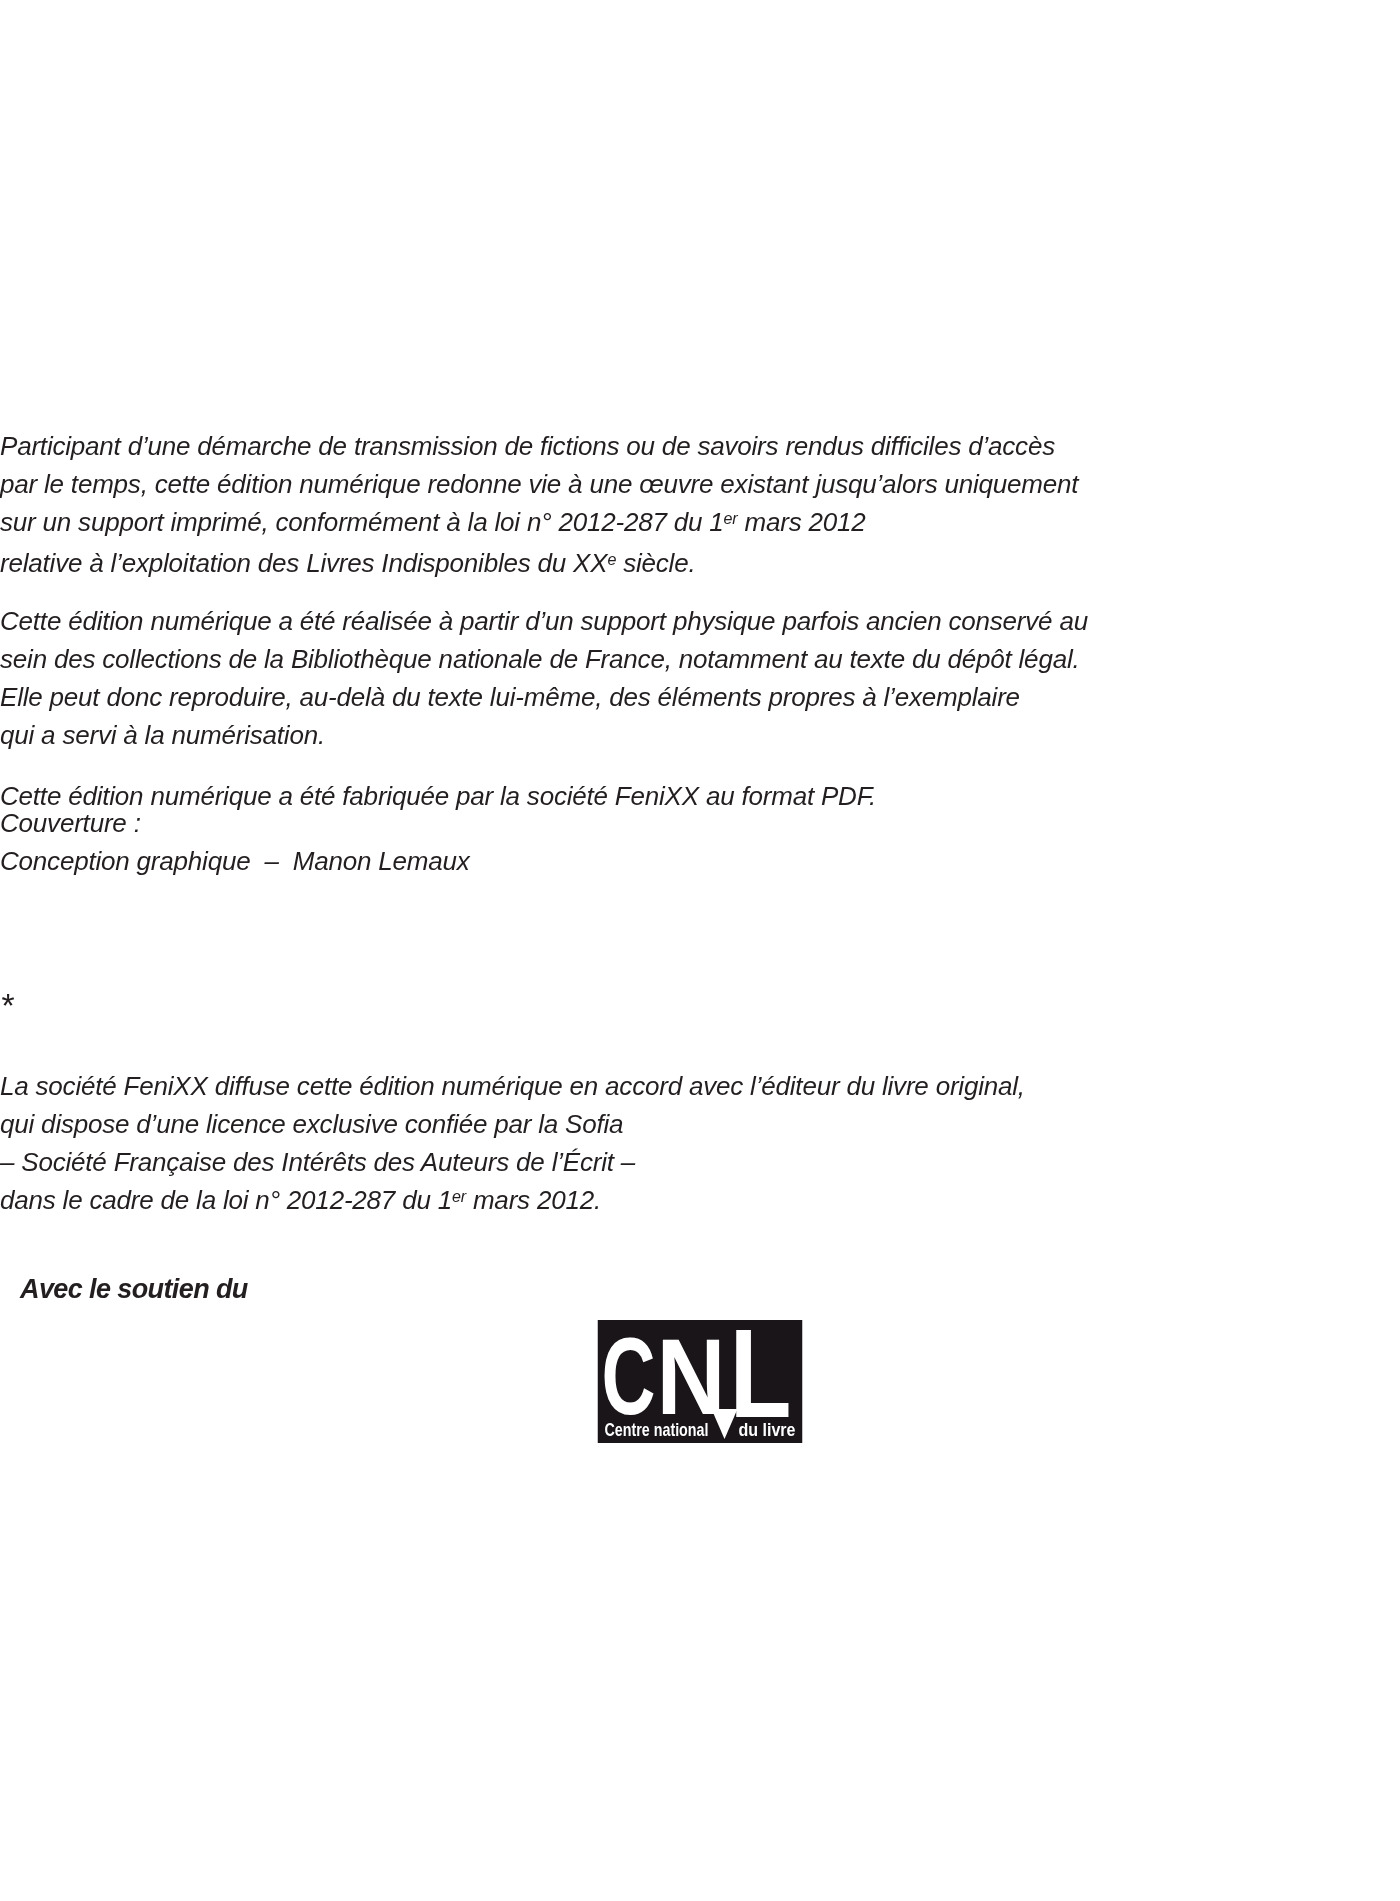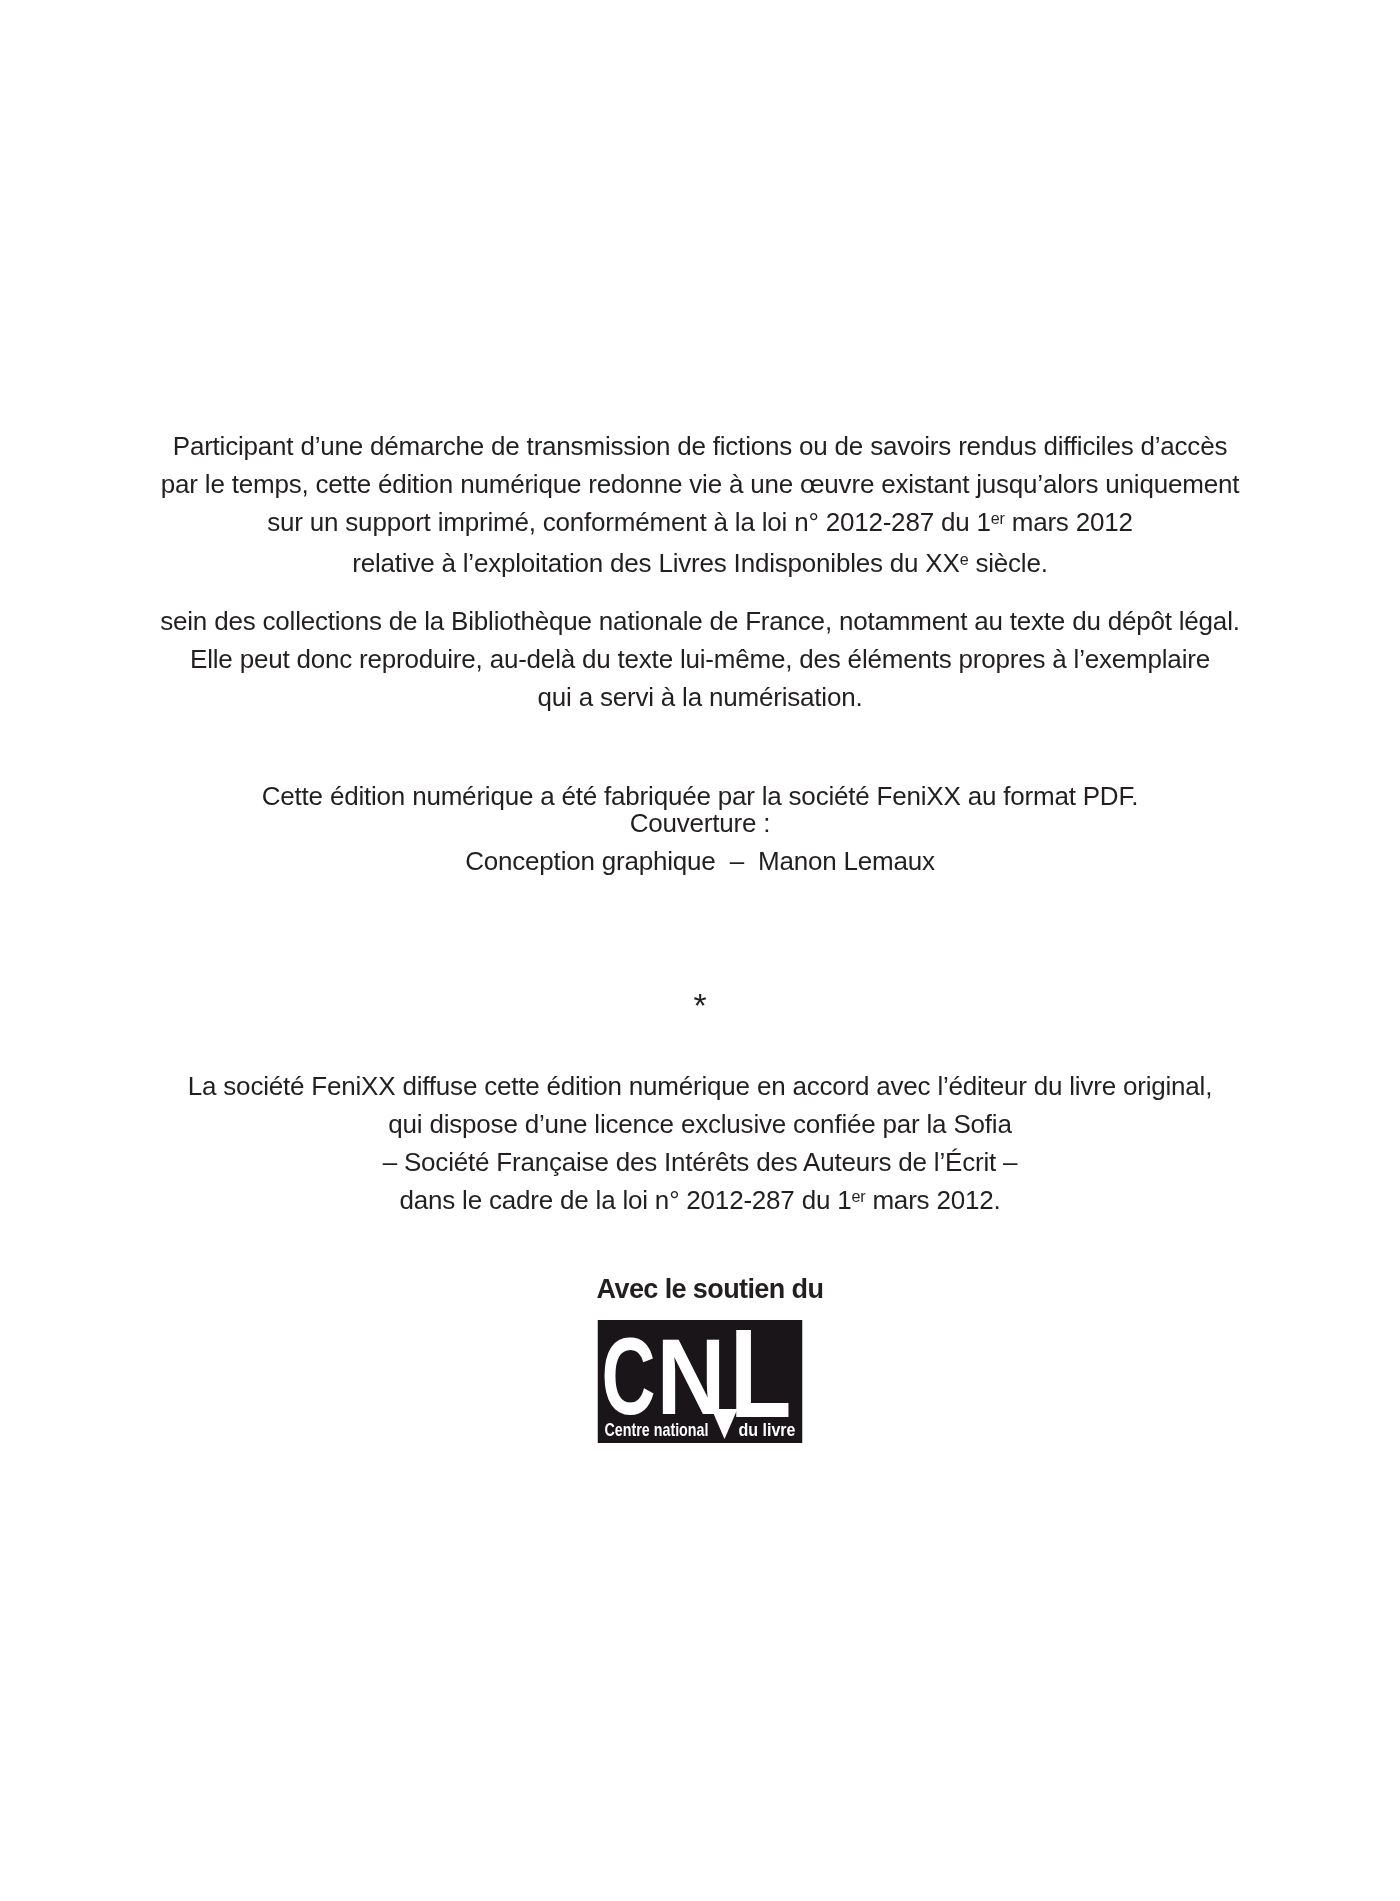--- a/index.html
+++ b/index.html
@@ -10,24 +10,24 @@
     margin: 0 auto;
     background: var(--page-bg, #ffffff);
     color: var(--text-color, #231f20);
     font-family: "Liberation Sans", "DejaVu Sans", sans-serif;
     overflow: hidden;
   }
   .textblock {
     position: absolute;
     left: 0;
     right: 0;
-    text-align: center;
     font-size: 26px;
     line-height: 38px;
     letter-spacing: -0.2px;
+    font-style: italic;
   }
   .line { white-space: pre; }
   .line sup {
     font-size: 0.62em;
     vertical-align: baseline;
     position: relative;
     top: -0.42em;
   }
   #separator-block {
     font-size: 34px;
@@ -57,20 +57,21 @@
 <div class="page">
 
   <div class="textblock" id="p1" style="top:427px">
     <div class="line">Participant d’une démarche de transmission de fictions ou de savoirs rendus difficiles d’accès</div>
     <div class="line">par le temps, cette édition numérique redonne vie à une œuvre existant jusqu’alors uniquement</div>
     <div class="line"><span>sur un support imprimé, conformément à la loi n° 2012-287 du 1</span><sup>er</sup><span> mars 2012</span></div>
     <div class="line"><span>relative à l’exploitation des Livres Indisponibles du XX</span><sup>e</sup><span> siècle.</span></div>
   </div>
 
   <div class="textblock" id="p2" style="top:602px">
+    <div class="line">Cette édition numérique a été réalisée à partir d’un support physique parfois ancien conservé au</div>
     <div class="line">sein des collections de la Bibliothèque nationale de France, notamment au texte du dépôt légal.</div>
     <div class="line">Elle peut donc reproduire, au-delà du texte lui-même, des éléments propres à l’exemplaire</div>
     <div class="line">qui a servi à la numérisation.</div>
   </div>
 
   <div class="textblock" id="p3" style="top:777px">
     <div class="line">Cette édition numérique a été fabriquée par la société FeniXX au format PDF.</div>
   </div>
 
   <div class="textblock" id="credits" style="top:804px">

